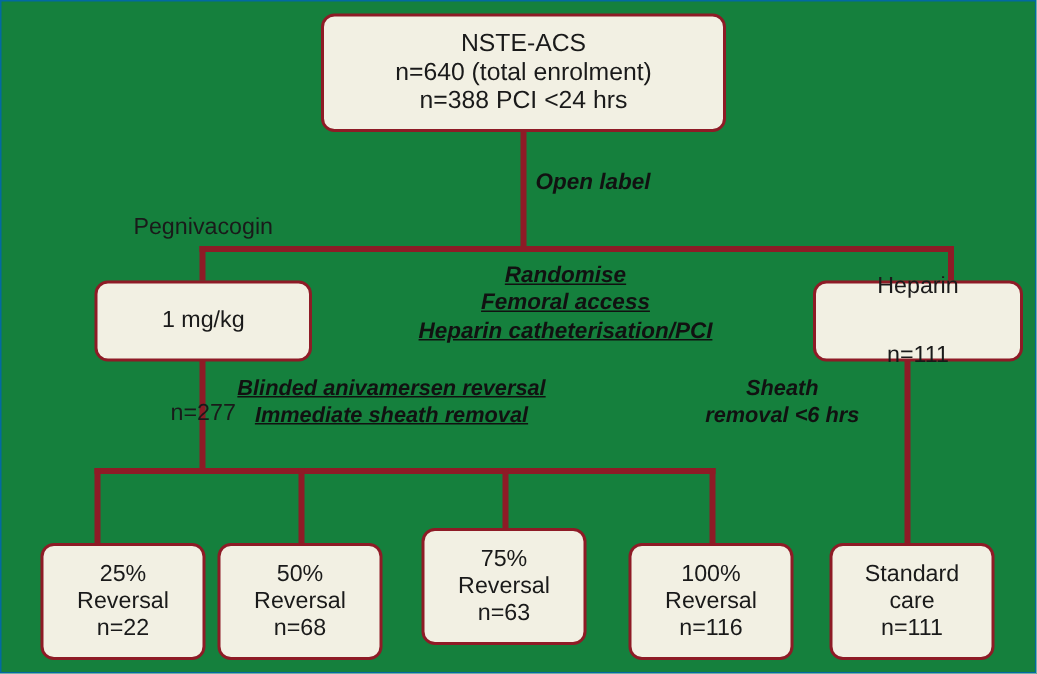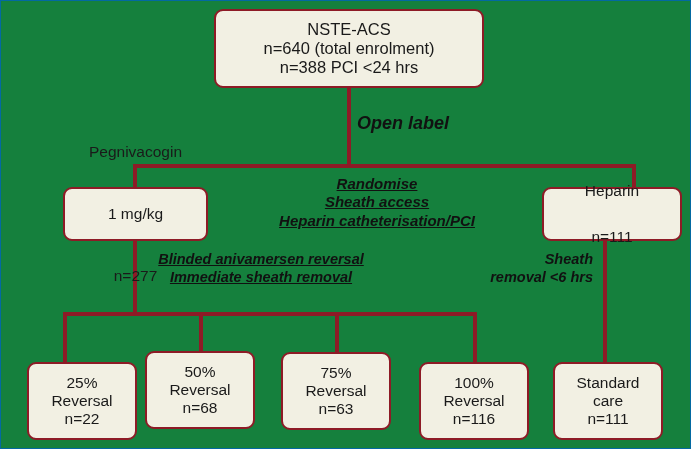--- a/index.html
+++ b/index.html
@@ -52,21 +52,21 @@
     position: absolute;
     font-style: italic;
     font-weight: bold;
     color: #111111;
     line-height: 1.22;
     white-space: nowrap;
     z-index: 4;
   }
   .note .line { display: block; }
   .note-center { text-align: center; text-decoration: underline; }
-  .note-right { text-align: right; }
+  .note-right { text-align: center; }
 </style>
 </head>
 <body>
 
 <div id="canvas">
 
   <div class="conn" style="left:346px; top:86px; width:4px; height:77px;"></div>
 
   <div class="conn" style="left:132px; top:163px; width:503px; height:4px;"></div>
 
@@ -101,21 +101,21 @@
     <span class="line">Heparin</span>
     <span class="line">n=111</span>
   </div>
 
   <div class="node node-leaf" style="left:26px; top:361px; width:110px; height:78px;">
     <span class="line">25%</span>
     <span class="line">Reversal</span>
     <span class="line">n=22</span>
   </div>
 
-  <div class="node node-leaf" style="left:144px; top:350px; width:110px; height:78px;">
+  <div class="node node-leaf" style="left:144px; top:361px; width:110px; height:78px;">
     <span class="line">50%</span>
     <span class="line">Reversal</span>
     <span class="line">n=68</span>
   </div>
 
   <div class="node node-leaf" style="left:280px; top:351px; width:110px; height:78px;">
     <span class="line">75%</span>
     <span class="line">Reversal</span>
     <span class="line">n=63</span>
   </div>
@@ -125,27 +125,27 @@
     <span class="line">Reversal</span>
     <span class="line">n=116</span>
   </div>
 
   <div class="node node-leaf" style="left:552px; top:361px; width:110px; height:78px;">
     <span class="line">Standard</span>
     <span class="line">care</span>
     <span class="line">n=111</span>
   </div>
 
-  <div class="note" style="left:356px; top:112px; font-size:18px;">
+  <div class="note" style="left:356px; top:112px; font-size:15px;">
     <span class="line">Open label</span>
   </div>
 
   <div class="note note-center" style="left:250px; top:174px; width:252px; font-size:15px;">
     <span class="line">Randomise</span>
-    <span class="line">Sheath access</span>
+    <span class="line">Femoral access</span>
     <span class="line">Heparin catheterisation/PCI</span>
   </div>
 
   <div class="note note-center" style="left:141px; top:250px; width:238px; font-size:14.5px;">
     <span class="line">Blinded anivamersen reversal</span>
     <span class="line">Immediate sheath removal</span>
   </div>
 
   <div class="note note-right" style="left:449px; top:250px; width:143px; font-size:14.5px;">
     <span class="line">Sheath</span>

